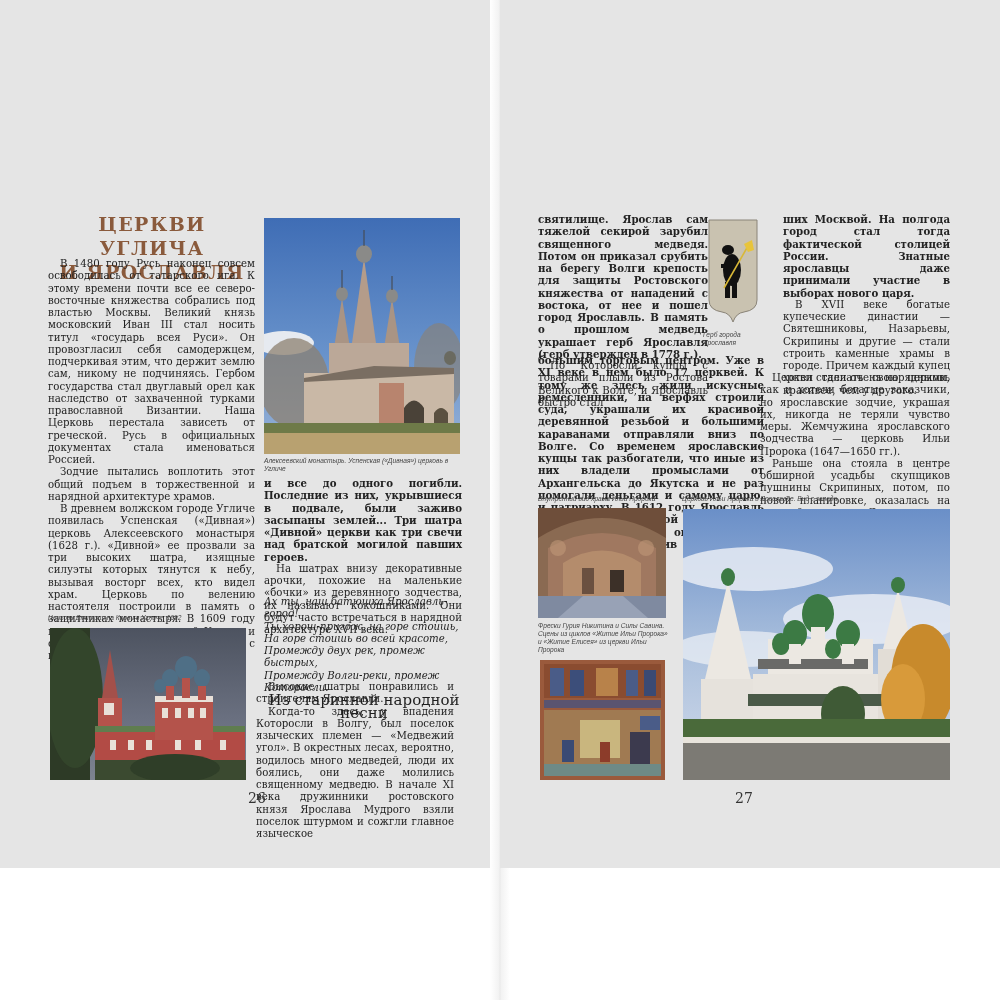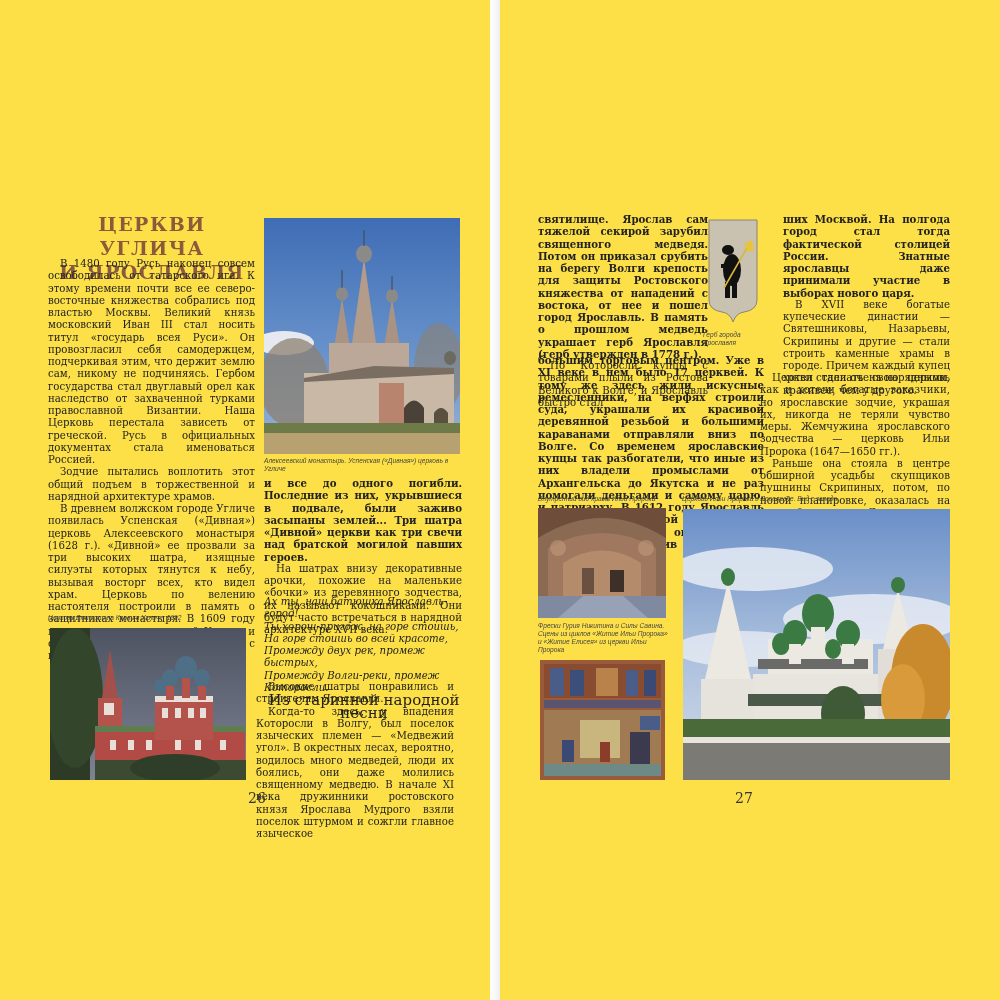--- a/index.html
+++ b/index.html
@@ -1,17 +1,17 @@
 <!DOCTYPE html>
 <html><head>
   <meta charset="utf-8">
   <style>
     html, body { margin:0; padding:0; background:#ffffff; }
     body { width:1000px; height:1000px; position:relative; overflow:hidden; font-family:"DejaVu Serif", serif; color:#1e1e1e; }
-    .page { position:absolute; top:0; height:1000px; background:#fde047; }
+    .page { position:absolute; top:0; height:868px; background:#e5e5e5; }
     .page-left { left:0; width:500px; }
     .page-right { left:500px; width:500px; }
     .spine { position:absolute; left:490px; top:0; width:20px; height:1000px; background:linear-gradient(to right, #fff 0%, #f2f2f2 45%, #e9e9e9 50%, #f2f2f2 55%, #fff 100%); }
     .abs { position:absolute; }
     .title { left:48px; top:212px; width:208px; text-align:center; color:#8a5a3c; font-family:"DejaVu Serif", serif; font-weight:bold; font-size:19px; line-height:24px; letter-spacing:1.5px; }
     .col { font-size:10.2px; line-height:12.25px; text-align:justify; hyphens:auto; color:#222; }
     .col p { margin:0; text-indent:12px; }
     .col p.noind { text-indent:0;font-weight:bold; }
     .caption { font-family:"Liberation Sans", sans-serif; font-style:italic; font-size:6.6px; line-height:8px; color:#444; }
     .poem { font-style:italic; font-size:10.2px; line-height:12.3px; }

